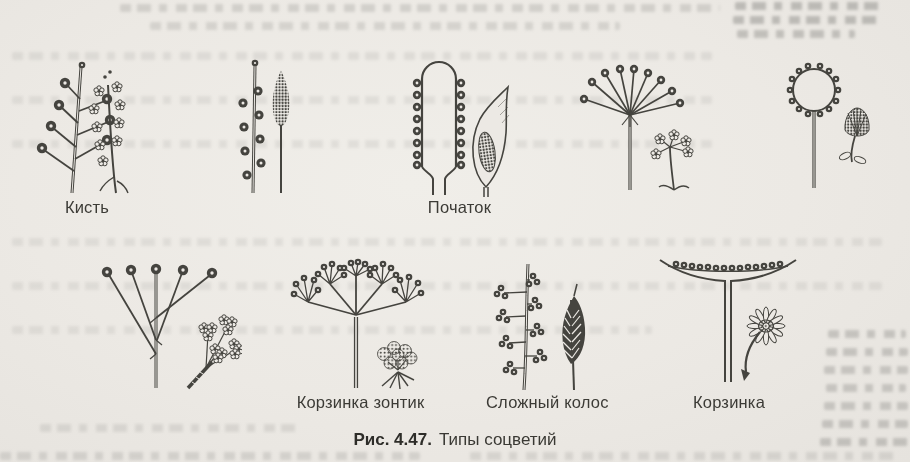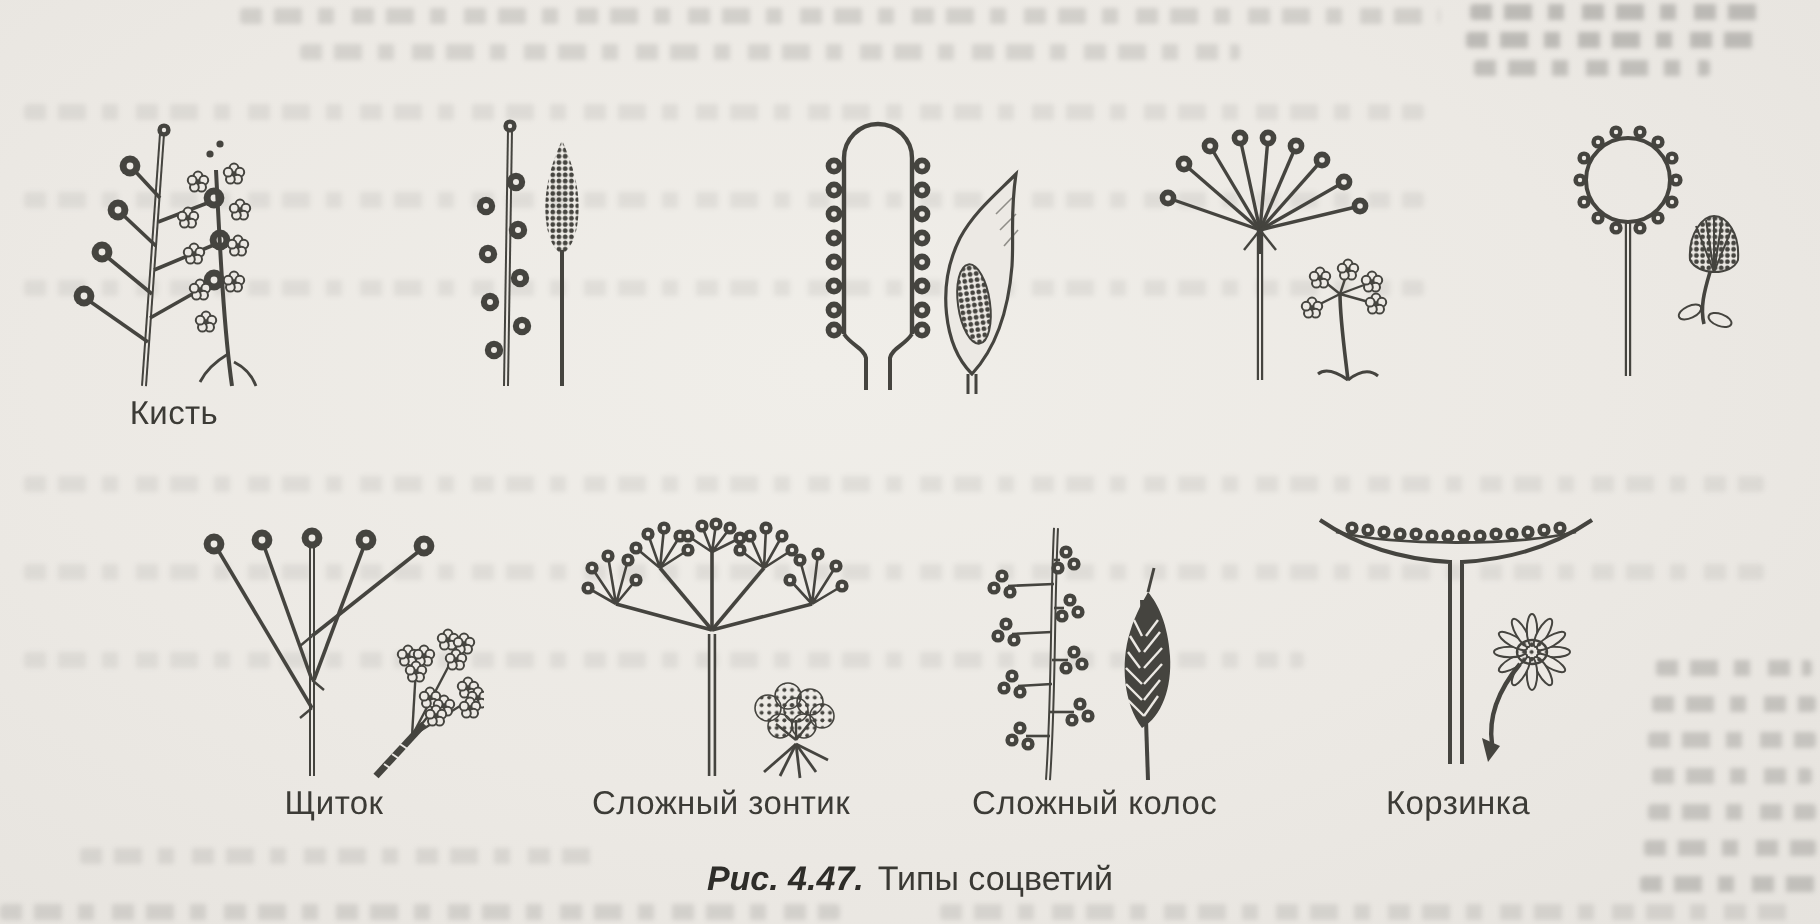--- a/index.html
+++ b/index.html
@@ -16,21 +16,21 @@
   .cell{position:absolute; text-align:center;}
   .cell svg{display:block; margin:0 auto;}
   .lbl{
     margin-top:1px; font-size:16.5px; color:#3c3b36; letter-spacing:.2px;
     white-space:nowrap;
   }
   #caption{
     position:absolute; left:0; top:430px; width:910px; text-align:center;
     font-size:17px; color:#3a3934;
   }
-  #caption .cap-prefix{font-weight:bold; color:#2e2d29; margin-right:7px;font-style:italic;}
+  #caption .cap-prefix{font-weight:bold; color:#2e2d29; margin-right:7px;}
   .ink{stroke:#45443f; fill:none;}
 </style>
 </head>
 <body>
 
 <div id="page">
 
   <svg width="0" height="0" style="position:absolute" aria-hidden="true">
     <defs>
       <g id="fl5">
@@ -180,20 +180,21 @@
         <path d="M84 132 C70 118 66 88 78 64 C85 51 96 42 106 32 C103 52 105 62 104 78 C102 103 95 120 84 132 Z" fill="#ece9e4" stroke="#45443f" stroke-width="1.6"></path>
         <g class="ink" stroke-width=".8" opacity=".55">
             <path d="M96 52 L104 44"></path>
             <path d="M98 60 L106 52"></path>
             <path d="M100 68 L107 60"></path>
           </g>
         <ellipse cx="85" cy="97" rx="8" ry="20" fill="url(#stipD)" stroke="#45443f" stroke-width="1" transform="rotate(-8 85 97)"></ellipse>
         <path class="ink" d="M82 132 L82 142 M86 132 L86 142" stroke-width="1.5"></path>
       </g>
     </svg>
+    <div class="lbl">Початок</div>
   </div>
 
   <div class="cell" style="left:577px;top:55px;width:120px">
     <svg width="120" height="142" viewBox="0 0 120 142">
       <g>
         <path class="ink" d="M53 135 L53 60" stroke-width="3.2"></path>
           <path d="M53 135 L53 60" stroke="#ece9e4" stroke-width="1" fill="none"></path>
         <g class="ink" stroke-width="1.7">
           <path d="M53 60 L7 44"></path>
             <path d="M53 60 L15 27"></path>
@@ -318,21 +319,20 @@
           <use href="#pet" x="140" y="66"></use>
           <use href="#pet" x="136" y="74"></use>
         <use href="#pet" x="142" y="88"></use>
           <use href="#pet" x="147" y="93"></use>
           <use href="#pet" x="143" y="98"></use>
         <use href="#pet" x="123" y="93"></use>
           <use href="#pet" x="130" y="97"></use>
           <use href="#pet" x="126" y="102"></use>
       </g>
     </svg>
-    <div class="lbl">Щиток</div>
   </div>
 
   <div class="cell" style="left:288px;top:256px;width:145px">
     <svg width="145" height="136" viewBox="0 0 145 136">
       <g>
         <path class="ink" d="M68 132 L68 61" stroke-width="4.2"></path>
           <path d="M68 132 L68 61" stroke="#ece9e4" stroke-width="1.6" fill="none"></path>
         <g class="ink" stroke-width="1.8">
           <path d="M68 59 L20 46"></path>
             <path d="M68 59 L42 28"></path>
@@ -388,21 +388,21 @@
           </g>
         <g class="ink" stroke-width="1.4">
           <path d="M110 116 L94 130"></path>
             <path d="M110 116 L102 132"></path>
             <path d="M110 116 L112 133"></path>
             <path d="M110 116 L120 130"></path>
             <path d="M110 116 L126 124"></path>
         </g>
       </g>
     </svg>
-    <div class="lbl">Сложный зонтик</div>
+    <div class="lbl">Корзинка зонтик</div>
   </div>
 
   <div class="cell" style="left:654px;top:256px;width:150px">
     <svg width="150" height="136" viewBox="0 0 150 136">
       <g>
         <path class="ink" d="M6 4 C28 19 52 24 71 25 L71 126" stroke-width="2"></path>
         <path class="ink" d="M142 4 C120 19 96 24 77 25 L77 126" stroke-width="2"></path>
         <path class="ink" d="M14 10 C45 17 103 17 134 10" stroke-width="1.4"></path>
         <use href="#fl3" x="22" y="8"></use>
           <use href="#fl3" x="30" y="9"></use>

